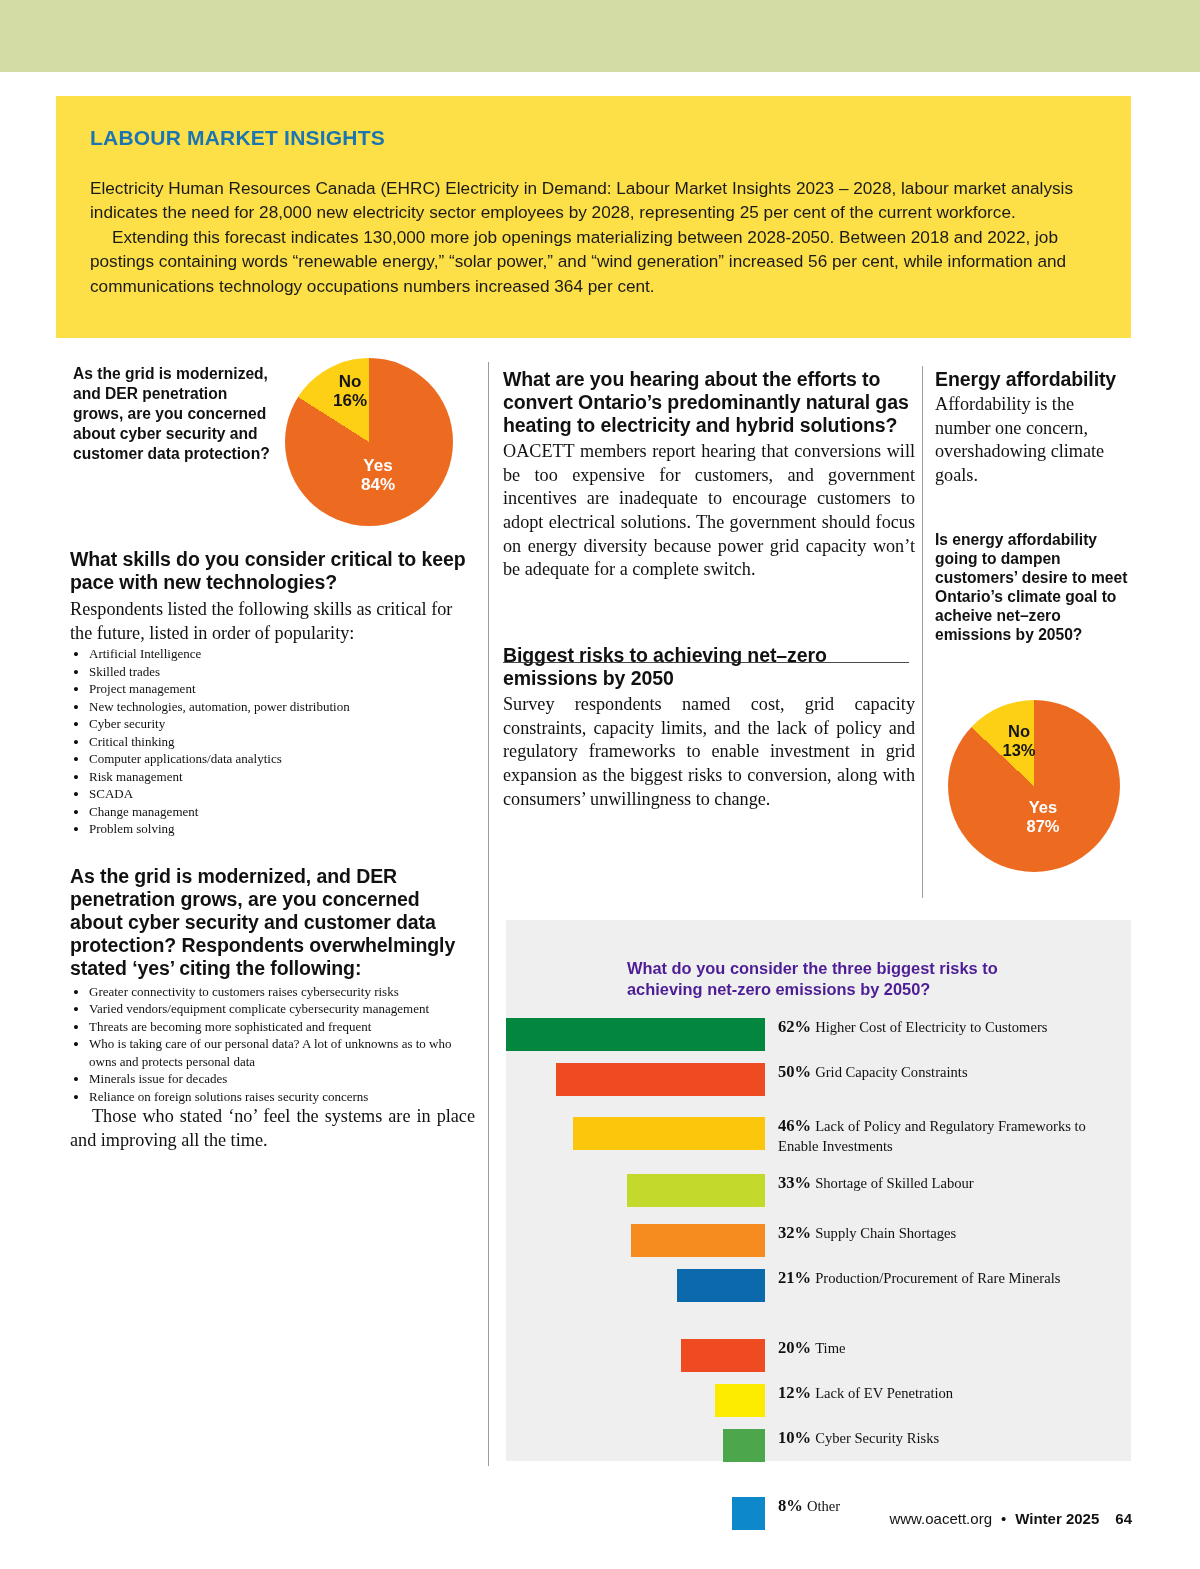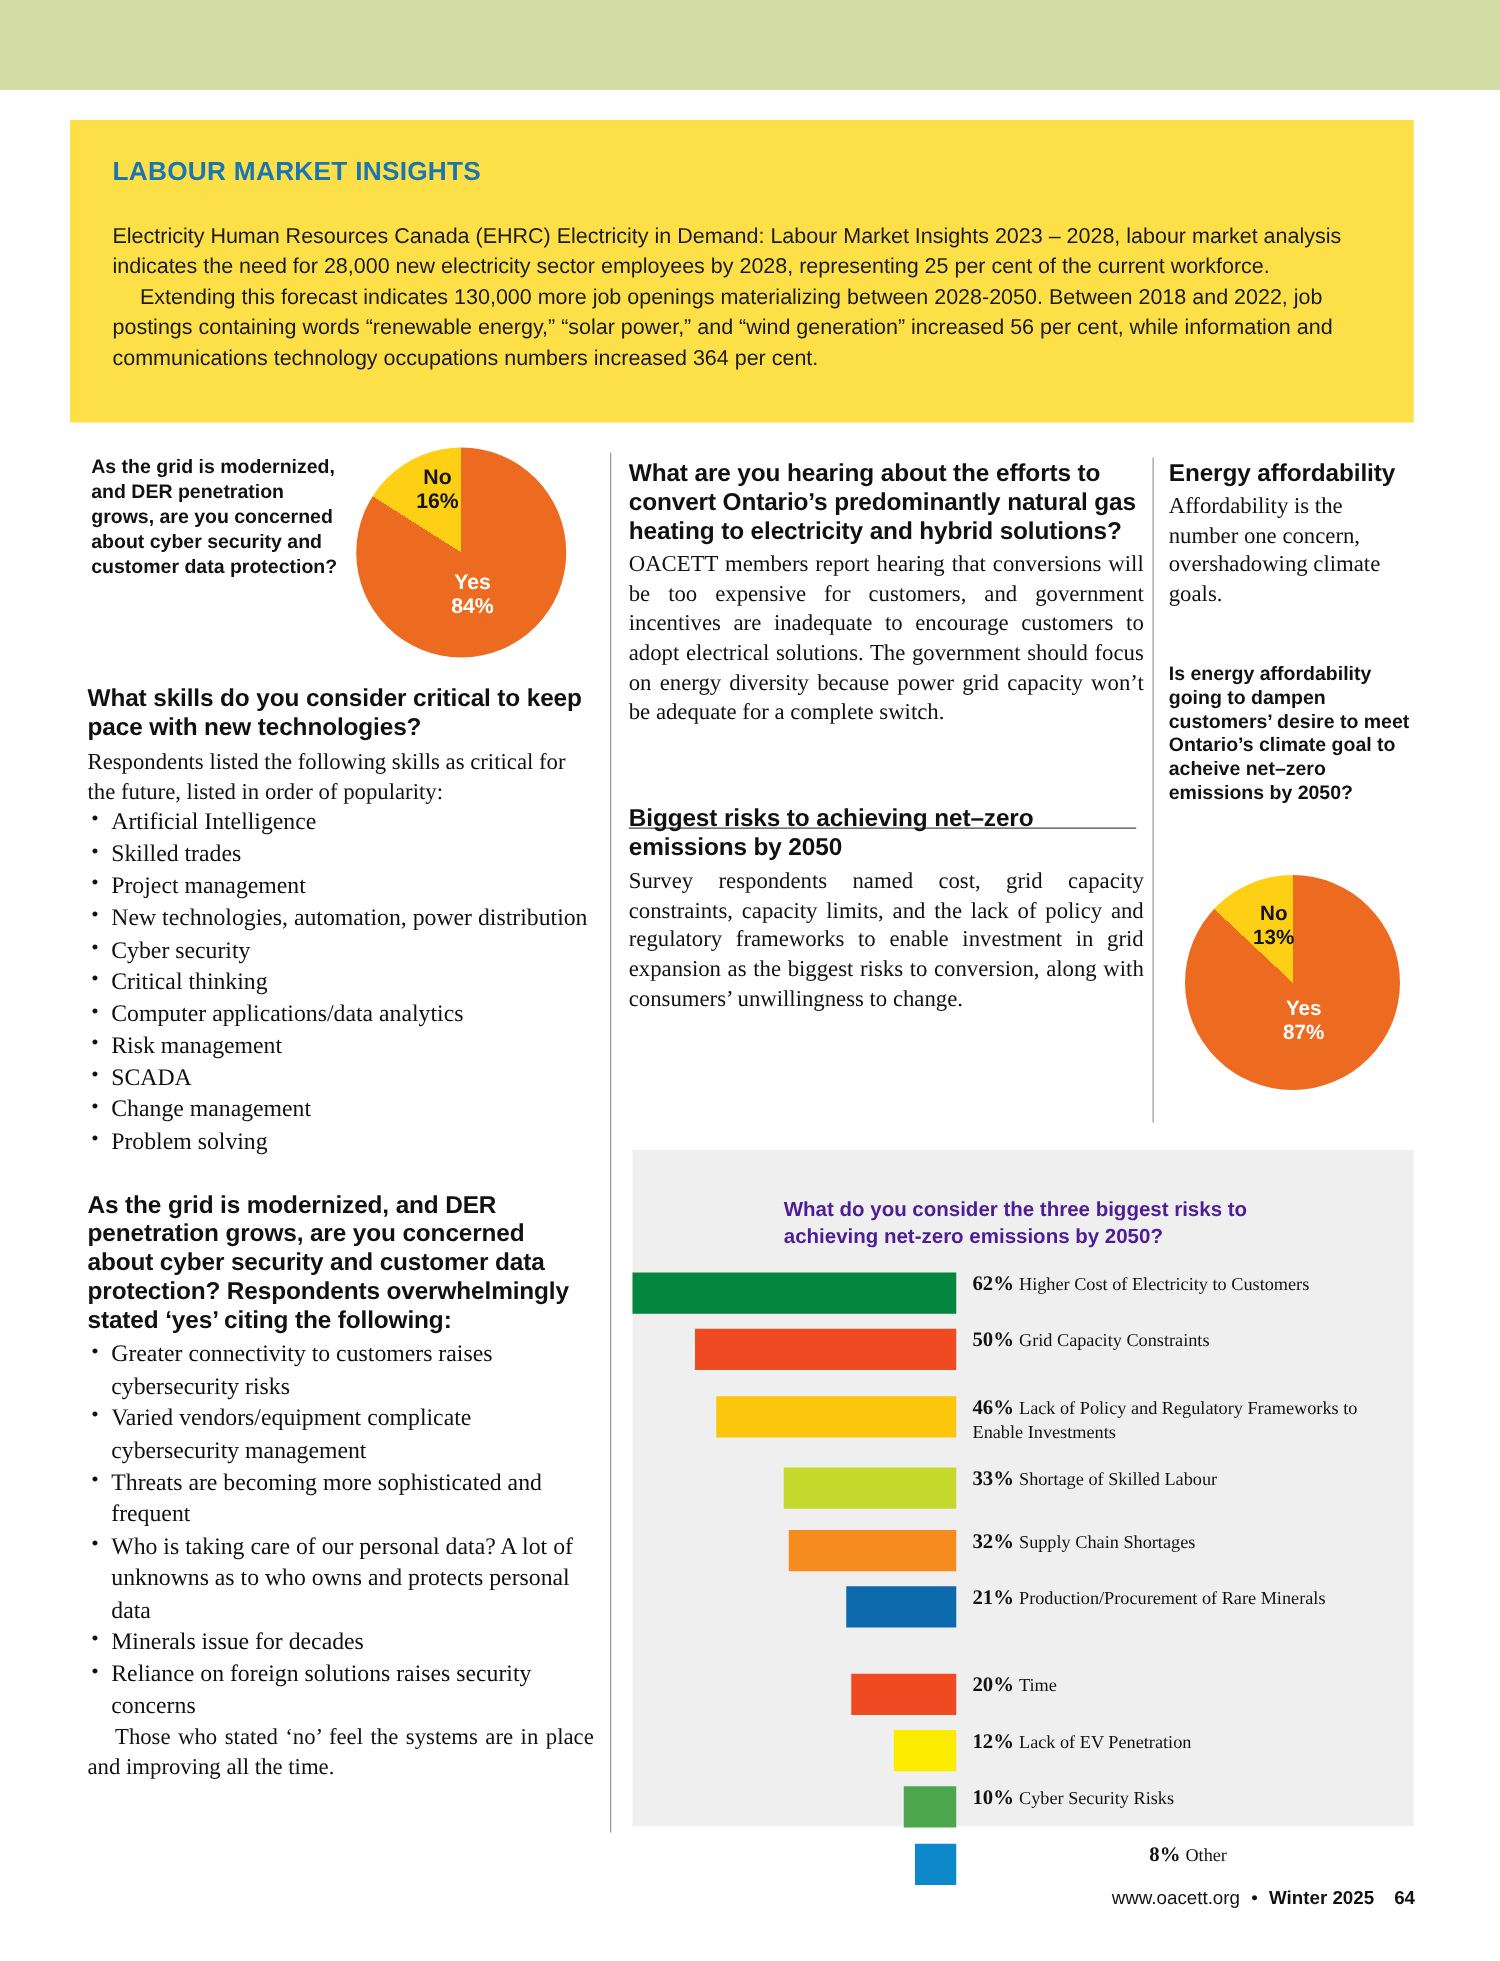--- a/index.html
+++ b/index.html
@@ -81,21 +81,21 @@
   .serif {
     font-family: "Liberation Serif", serif;
     font-size: 18.2px;
     line-height: 1.30;
     color: #111;
   }
   .serif-just { text-align: justify; }
   ul.bullets {
     list-style: none;
     font-family: "Liberation Serif", serif;
-    font-size: 19px;
+    font-size: 13px;
     line-height: 1.345;
     color: #111;
   }
   ul.bullets li {
     position: relative;
     padding-left: 19px;
   }
   ul.bullets li::before {
     content: "\2022";
     position: absolute; left: 3px; top: -1px;
@@ -331,21 +331,21 @@
             <div class="bar" style="width: 50.129px; background: rgb(253, 236, 0);"></div>
           </div>
           <div class="bar-label"><span class="bar-pct">12%</span><span>Lack of EV Penetration</span></div>
         </div>
         <div class="bar-row">
           <div class="bar-track">
             <div class="bar" style="width: 41.7742px; background: rgb(76, 166, 76);"></div>
           </div>
           <div class="bar-label"><span class="bar-pct">10%</span><span>Cyber Security Risks</span></div>
         </div>
-        <div class="bar-row" style="margin-top: 2px; text-align: center;">
+        <div class="bar-row" style="margin-top: 24px;">
           <div class="bar-track">
             <div class="bar" style="width: 33.4194px; background: rgb(13, 136, 202);"></div>
           </div>
           <div class="bar-label"><span class="bar-pct">8%</span><span>Other</span></div>
         </div>
       </div>
   </div>
 
   <div class="footer">
     <span class="site">www.oacett.org</span><span class="dot">•</span><span class="issue">Winter 2025</span><span class="pg">64</span>

